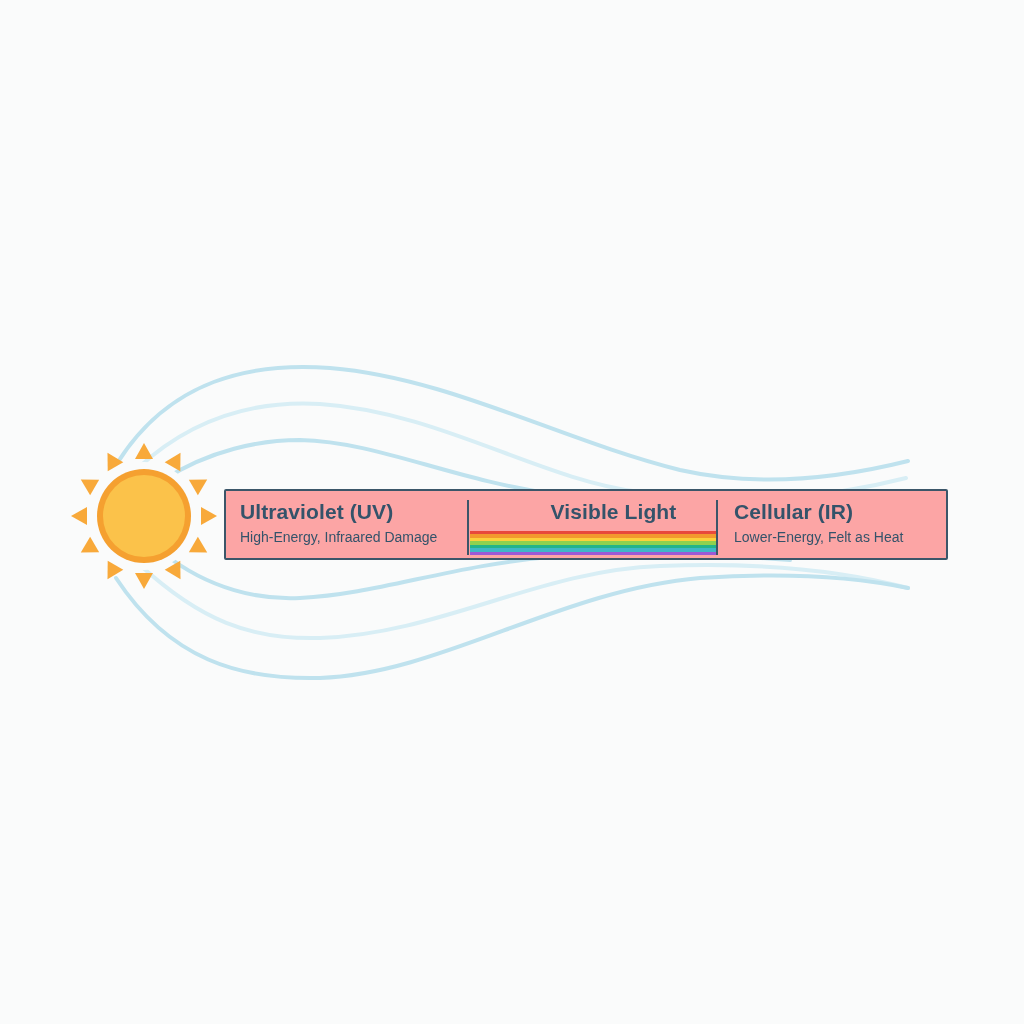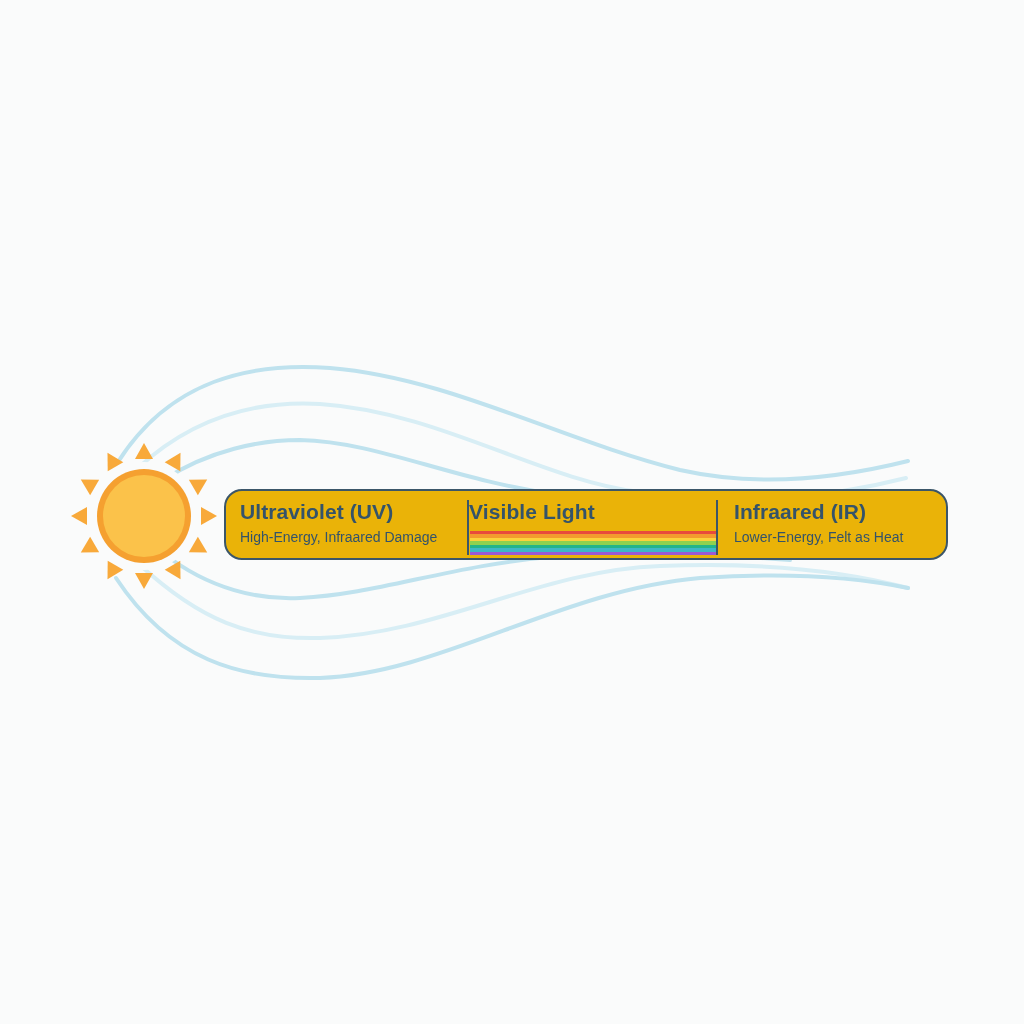--- a/index.html
+++ b/index.html
@@ -20,22 +20,22 @@
       position: absolute;
       left: 0; top: 0;
     }
     .spectrum-box {
       position: absolute;
       left: 224px;
       top: 489px;
       width: 720px;
       height: 67px;
       border: 2.5px solid #3b5669;
-      border-radius: 18px;
-      background: #eab308;
+      border-radius: 2px;
+      background: #fca5a5;
       box-sizing: content-box;
     }
     .section {
       position: absolute;
       top: 0;
       height: 67px;
     }
     .section.uv { left: 0; width: 241px; }
     .section.vis { left: 243px; width: 249px; }
     .section.ir { left: 493px; width: 227px; }
@@ -60,21 +60,21 @@
     .subtitle {
       position: absolute;
       top: 38px;
       font-size: 14px;
       color: #34536a;
       white-space: nowrap;
     }
     .uv .title, .uv .subtitle { left: 14px; }
     .ir .title, .ir .subtitle { left: 15px; }
     .vis .title {
-      left: 0; width: 289px; 
+      left: 0; width: 289px; text-align: center;
     }
     .rainbow {
       position: absolute;
       left: 244px;
       top: 40px;
       width: 248px;
       height: 24px;
       display: flex;
       flex-direction: column;
     }
@@ -144,18 +144,18 @@
       <div class="stripe" style="background:#fbd13c"></div>
       <div class="stripe" style="background:#8fd14f"></div>
       <div class="stripe" style="background:#23b48a"></div>
       <div class="stripe" style="background:#3fb6c8"></div>
       <div class="stripe" style="background:#9b59d6"></div>
     </div>
 
     <div class="divider d2"></div>
 
     <div class="section ir">
-      <div class="title">Infraared (IR)</div>
+      <div class="title">Cellular (IR)</div>
       <div class="subtitle">Lower-Energy, Felt as Heat</div>
     </div>
 
   </div>
 </div>
 
 </body></html>

